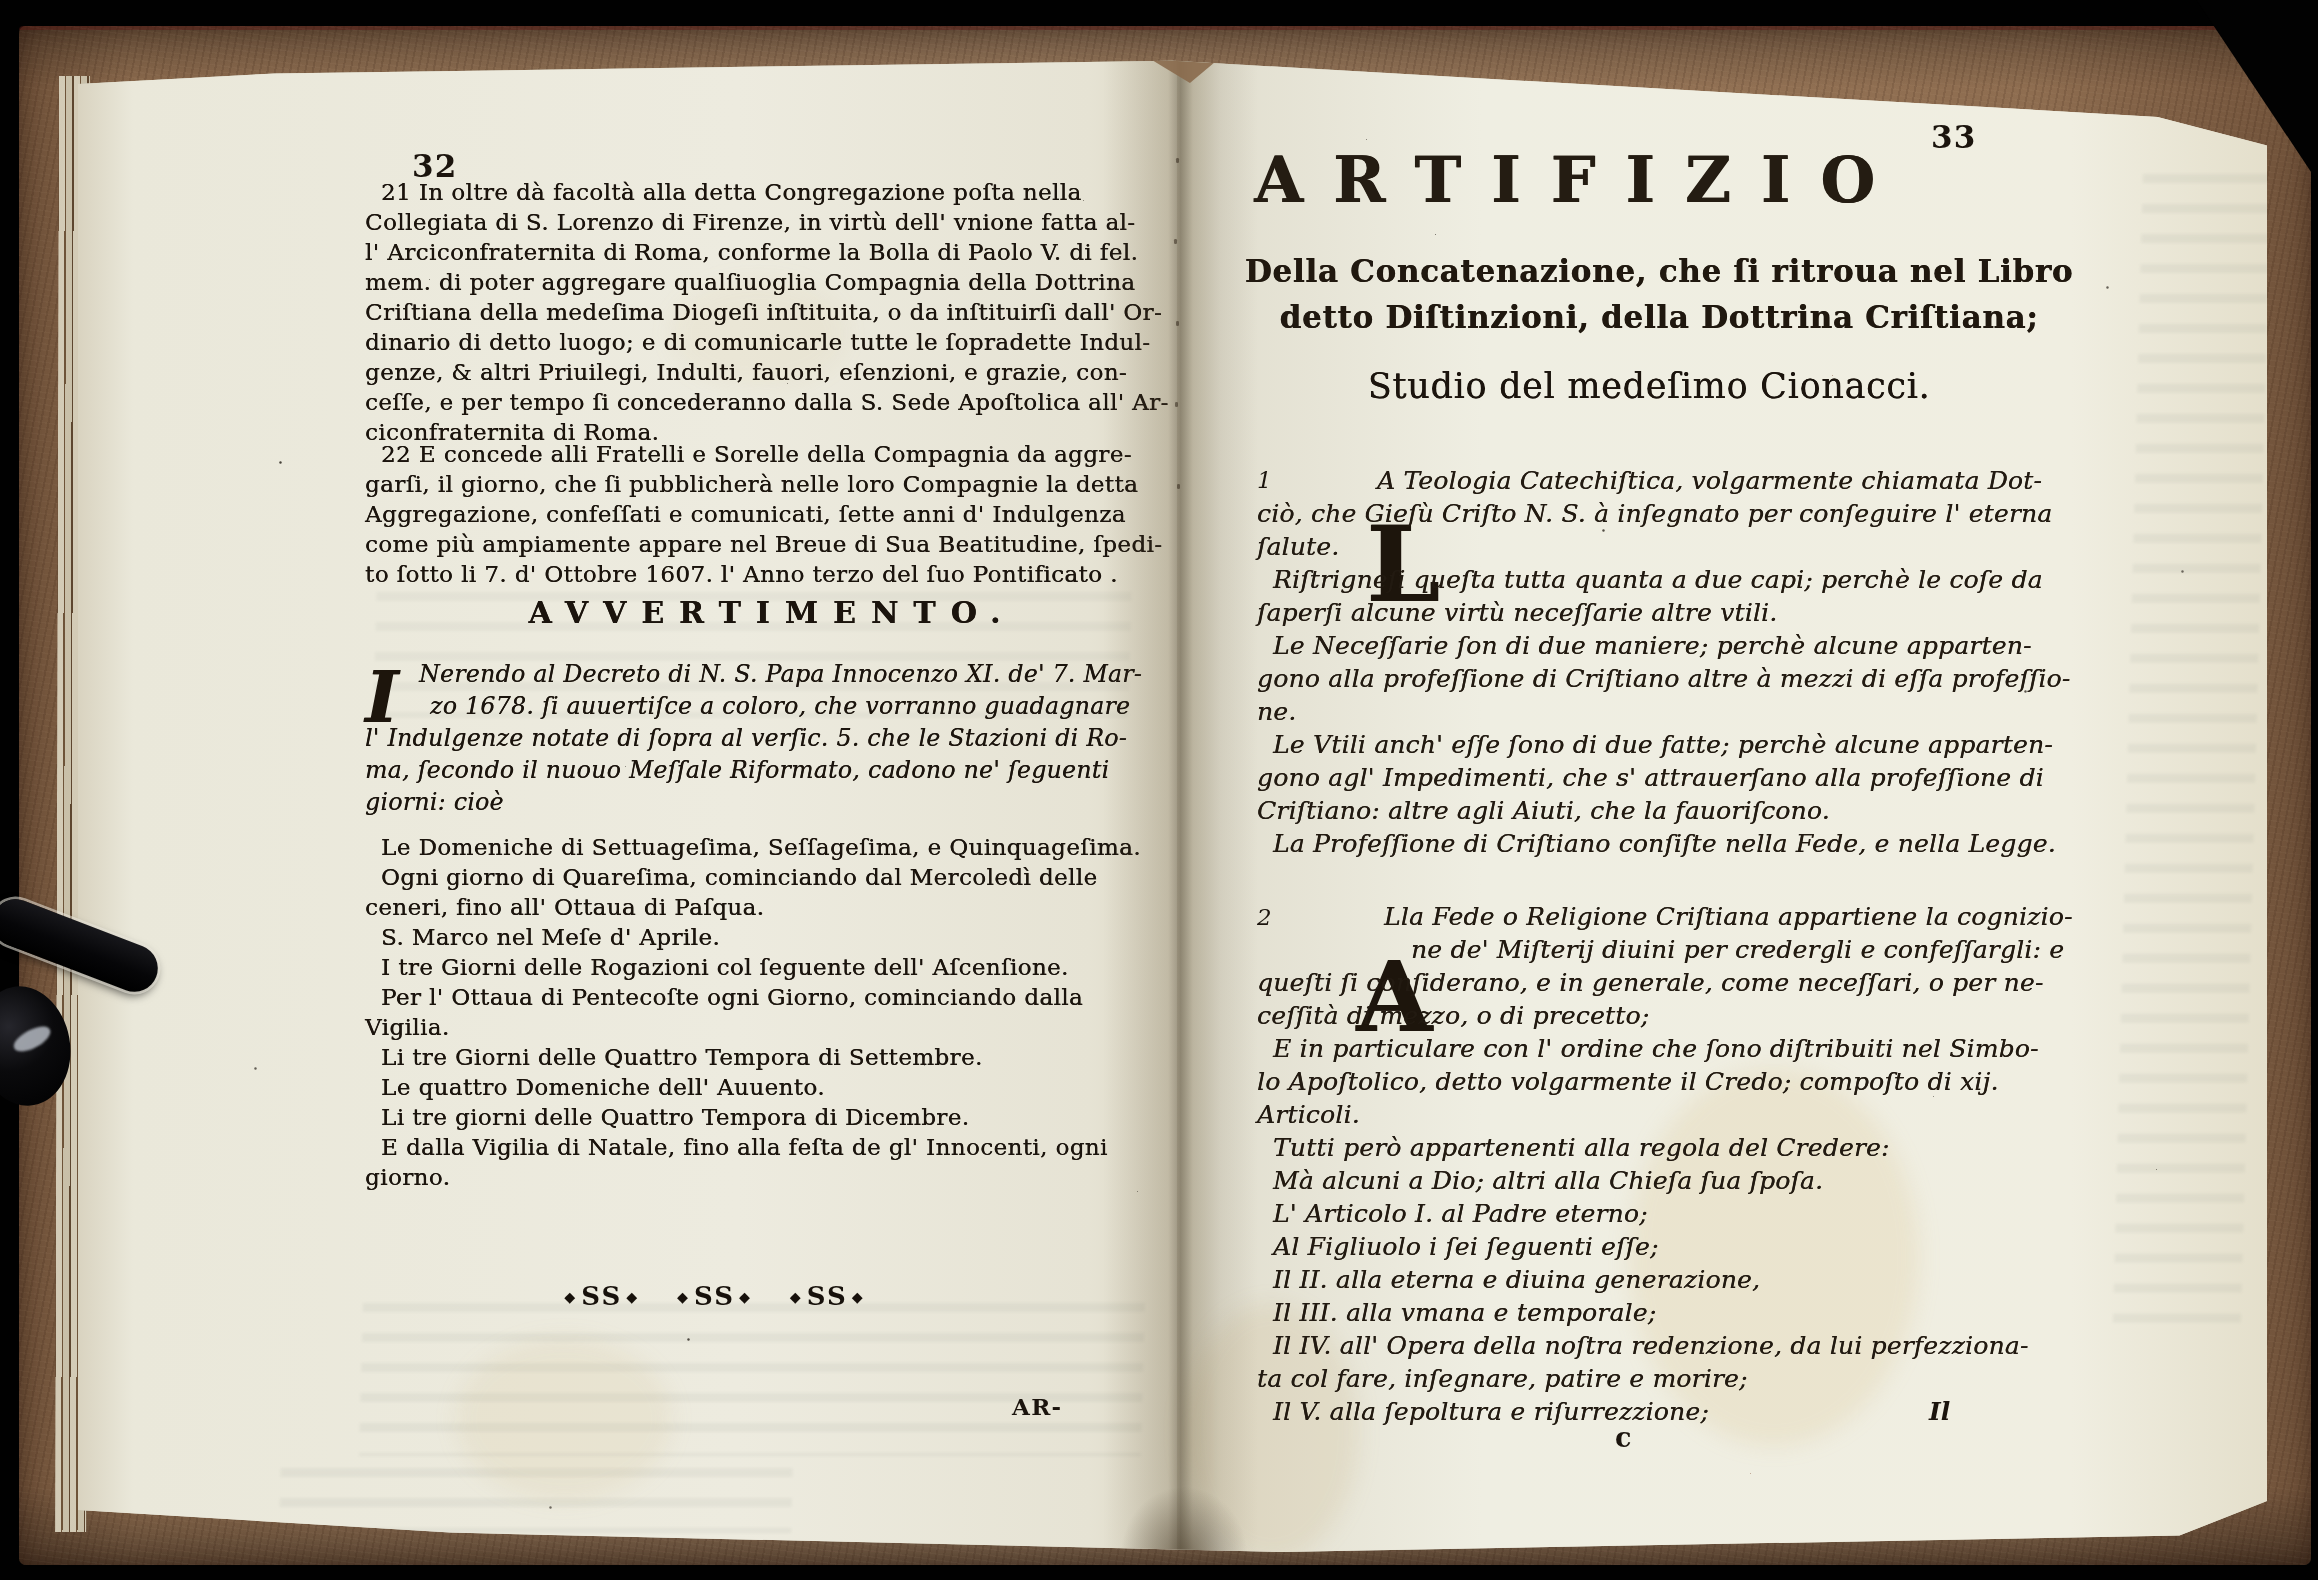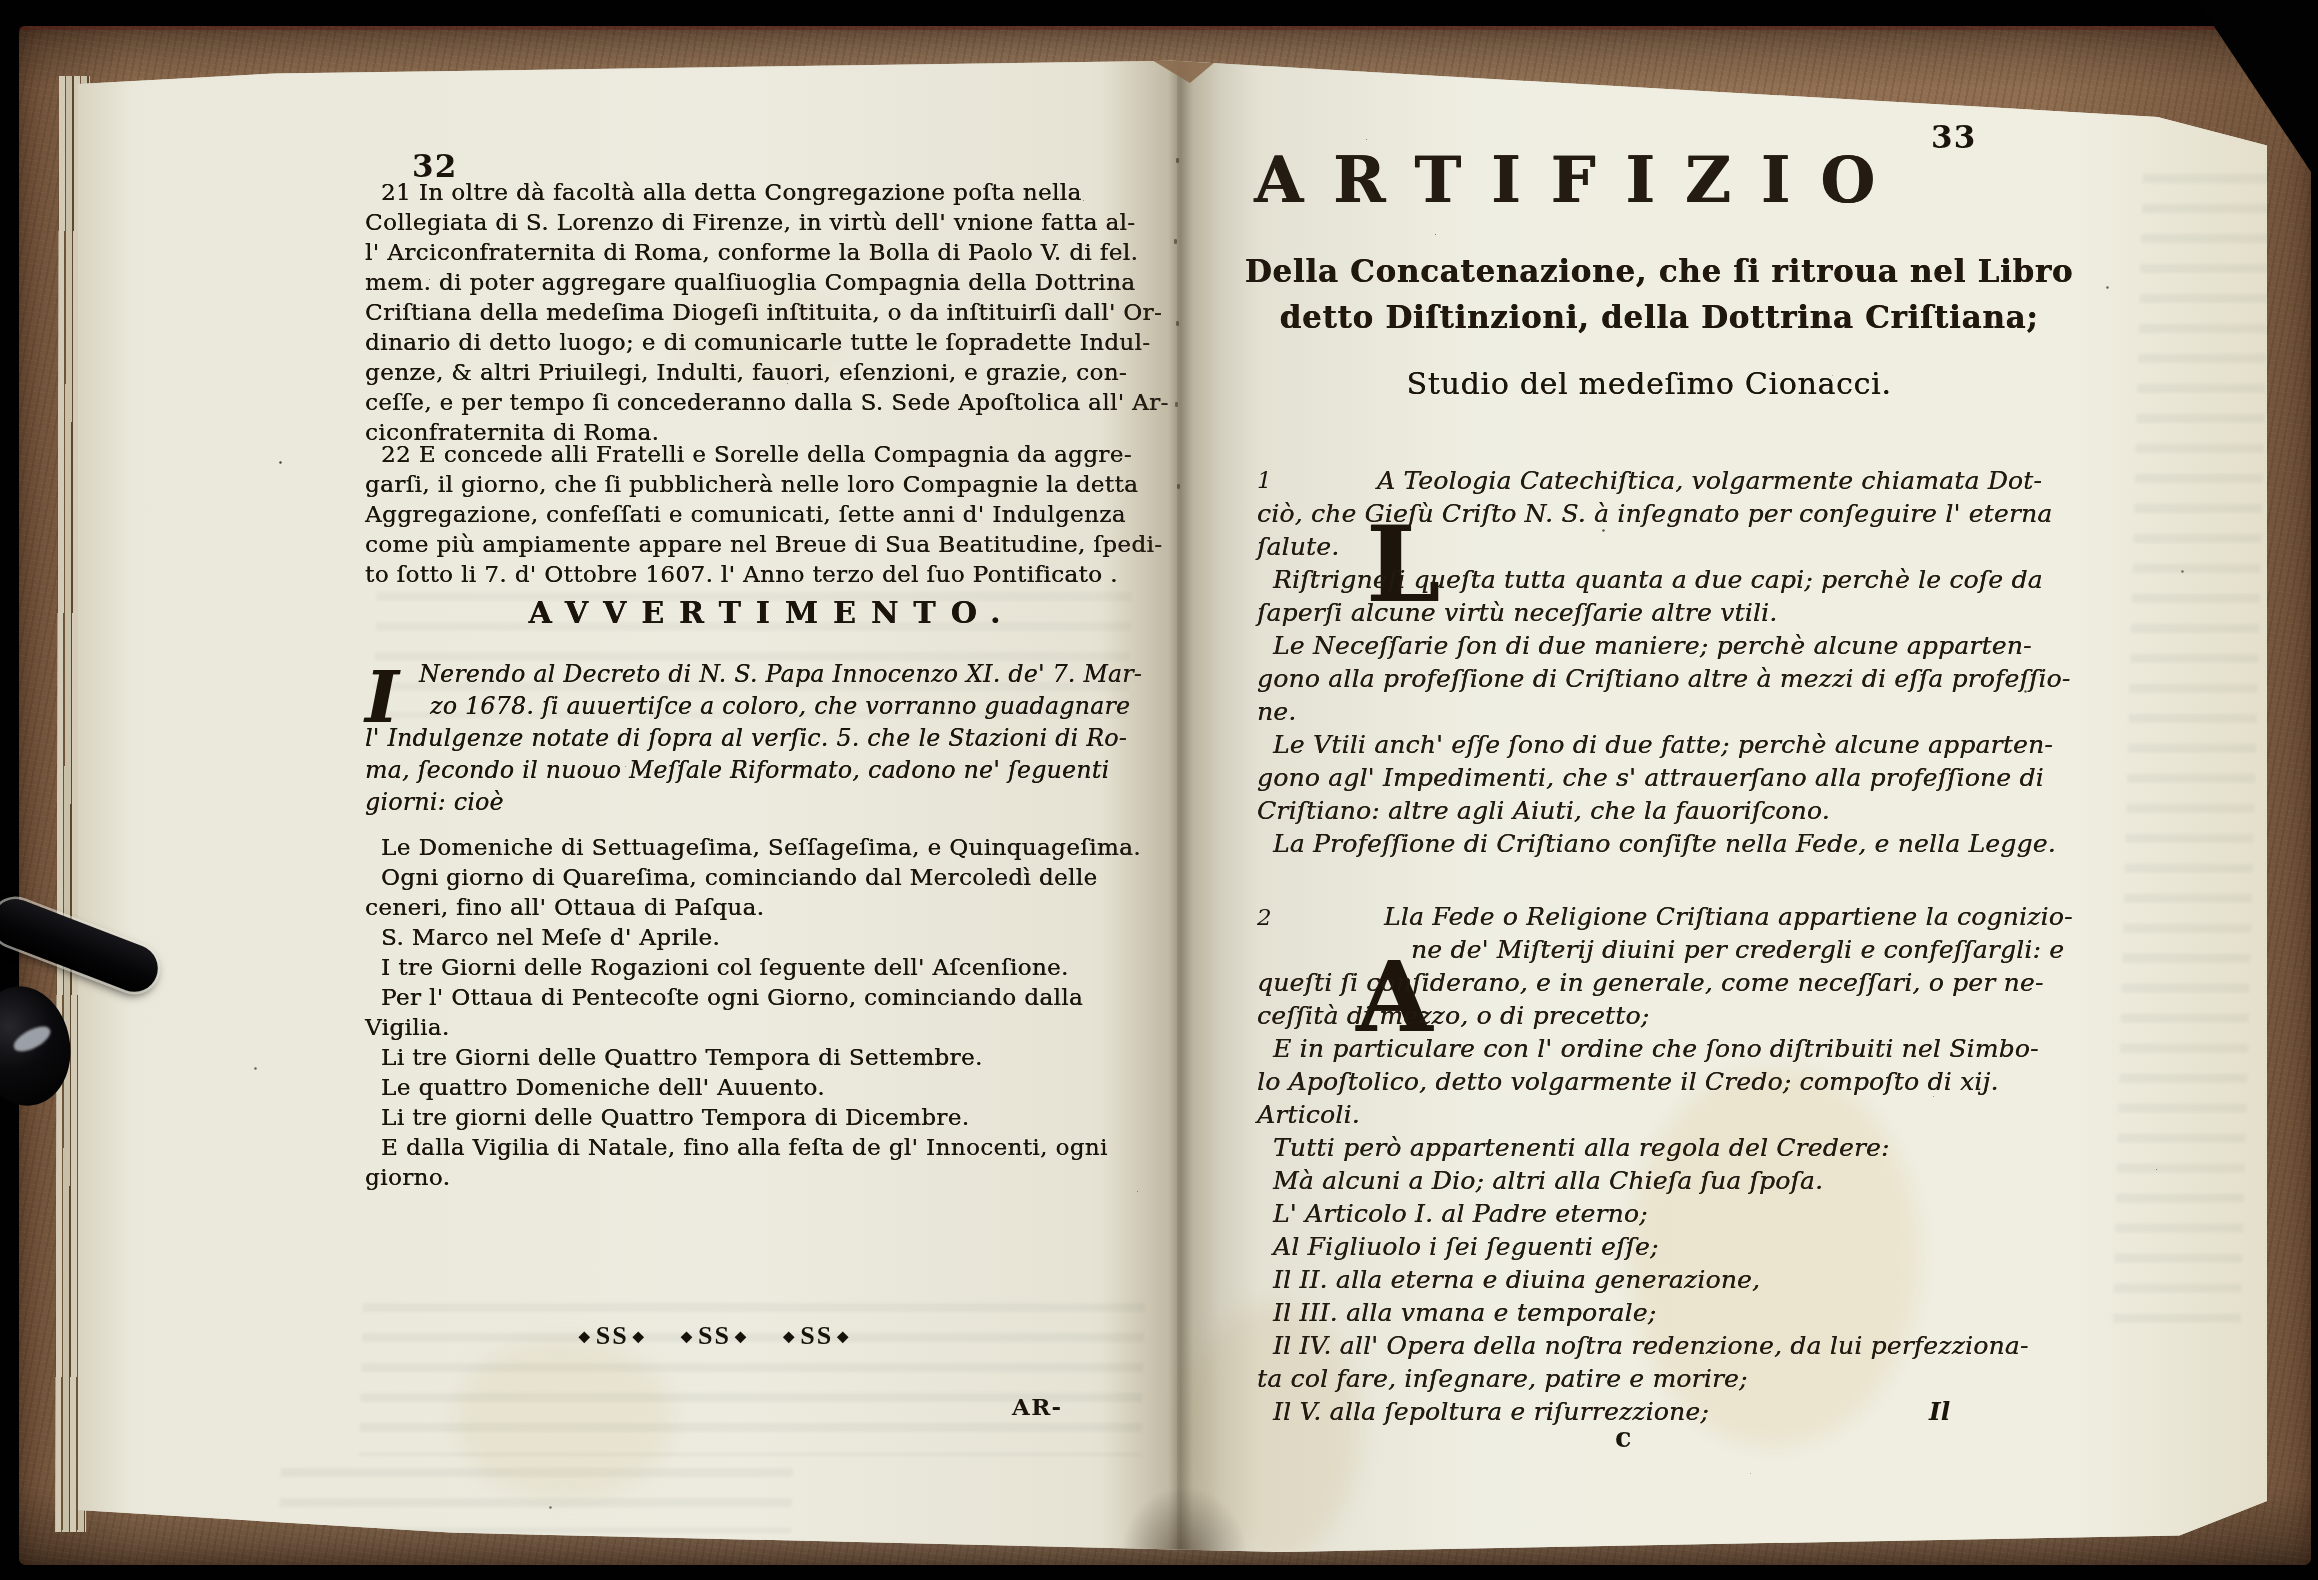--- a/index.html
+++ b/index.html
@@ -55,21 +55,21 @@
   .rln{font-size:25px;line-height:33px;font-style:italic;white-space:nowrap;letter-spacing:0.2px;color:#221a11;text-shadow:0.2px 0 0 currentColor;}
   .pad1{padding-left:120px;}
   .pad2{padding-left:140px;}
   .pad1b{padding-left:127px;}
   .pad2b{padding-left:154px;}
   .dropcap{position:absolute;font-weight:bold;color:#1d150c;line-height:1;text-shadow:0.7px 0 0 currentColor;}
   .title{font-size:63px;font-weight:bold;letter-spacing:30px;padding-left:30px;text-align:left;color:#241c12;
     text-shadow:0.7px 0 0 currentColor;}
   .subtitle{font-size:31px;font-weight:bold;line-height:46px;text-align:center;color:#20180f;
     letter-spacing:0.7px;text-shadow:0.4px 0 0 currentColor;}
-  .byline{font-size:30px;text-align:center;letter-spacing:0.7px;text-shadow:0.3px 0 0 currentColor;}
+  .byline{font-size:35px;text-align:center;letter-spacing:0.7px;text-shadow:0.3px 0 0 currentColor;}
   .secnum{font-size:23px;font-style:italic;}
   .catchword{font-size:23px;font-weight:bold;letter-spacing:1.3px;}
   .catchword-it{font-size:25px;font-style:italic;font-weight:bold;}
   .sig{font-size:27px;font-weight:bold;}
   .ornament{font-size:26px;font-weight:bold;letter-spacing:2px;text-align:center;color:#17110b;}
   .orn-group{margin:0 9.4px;}
   .orn-group::before,.orn-group::after{content:"◆";font-size:.55em;vertical-align:18%;padding:0 4px;}
 
   
   .ghost{position:absolute;filter:blur(1.7px);
@@ -167,21 +167,21 @@
       <div class="ln ind">I tre Giorni delle Rogazioni col ſeguente dell' Aſcenſione.</div>
       <div class="ln ind">Per l' Ottaua di Pentecoſte ogni Giorno, cominciando dalla</div>
       <div class="ln">Vigilia.</div>
       <div class="ln ind">Li tre Giorni delle Quattro Tempora di Settembre.</div>
       <div class="ln ind">Le quattro Domeniche dell' Auuento.</div>
       <div class="ln ind">Li tre giorni delle Quattro Tempora di Dicembre.</div>
       <div class="ln ind">E dalla Vigilia di Natale, fino alla feſta de gl' Innocenti, ogni</div>
       <div class="ln">giorno.</div>
     </div>
 
-    <div class="abs ornament" style="left:222px;top:1264px;width:829px;font-family:Liberation Serif, serif;">
+    <div class="abs ornament" style="left:222px;top:1224px;width:829px;">
       <span class="orn-group">SS</span>
       <span class="orn-group">SS</span>
       <span class="orn-group">SS</span>
     </div>
 
     <div class="abs catchword" style="left:934px;top:1336px;">AR-</div>
 
     <div class="abs pgnum" style="left:1853px;top:62px;">33</div>
 
     <div class="abs title" style="left:1146px;top:86px;width:856px;">ARTIFIZIO</div>

